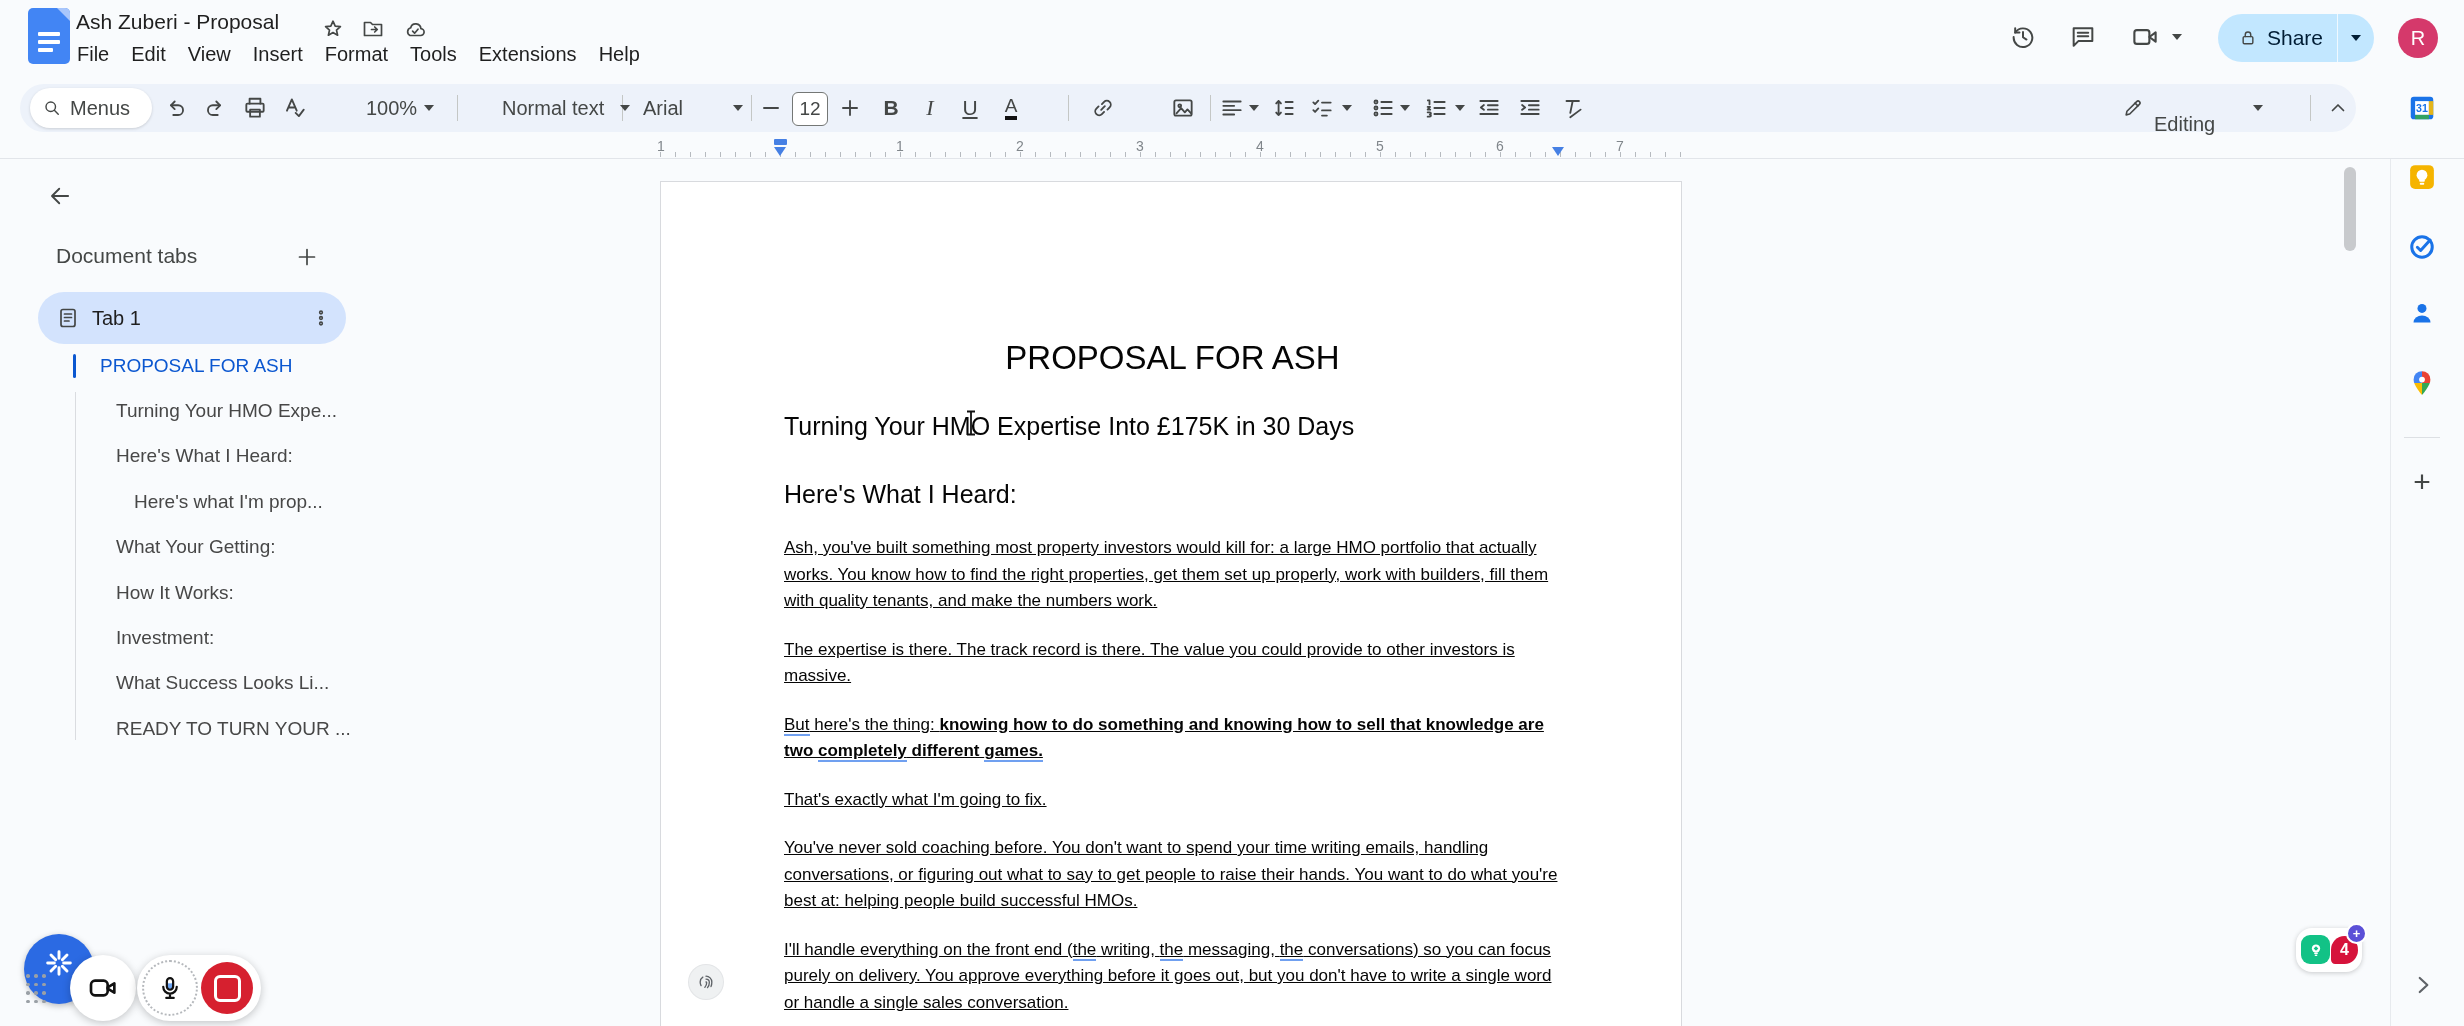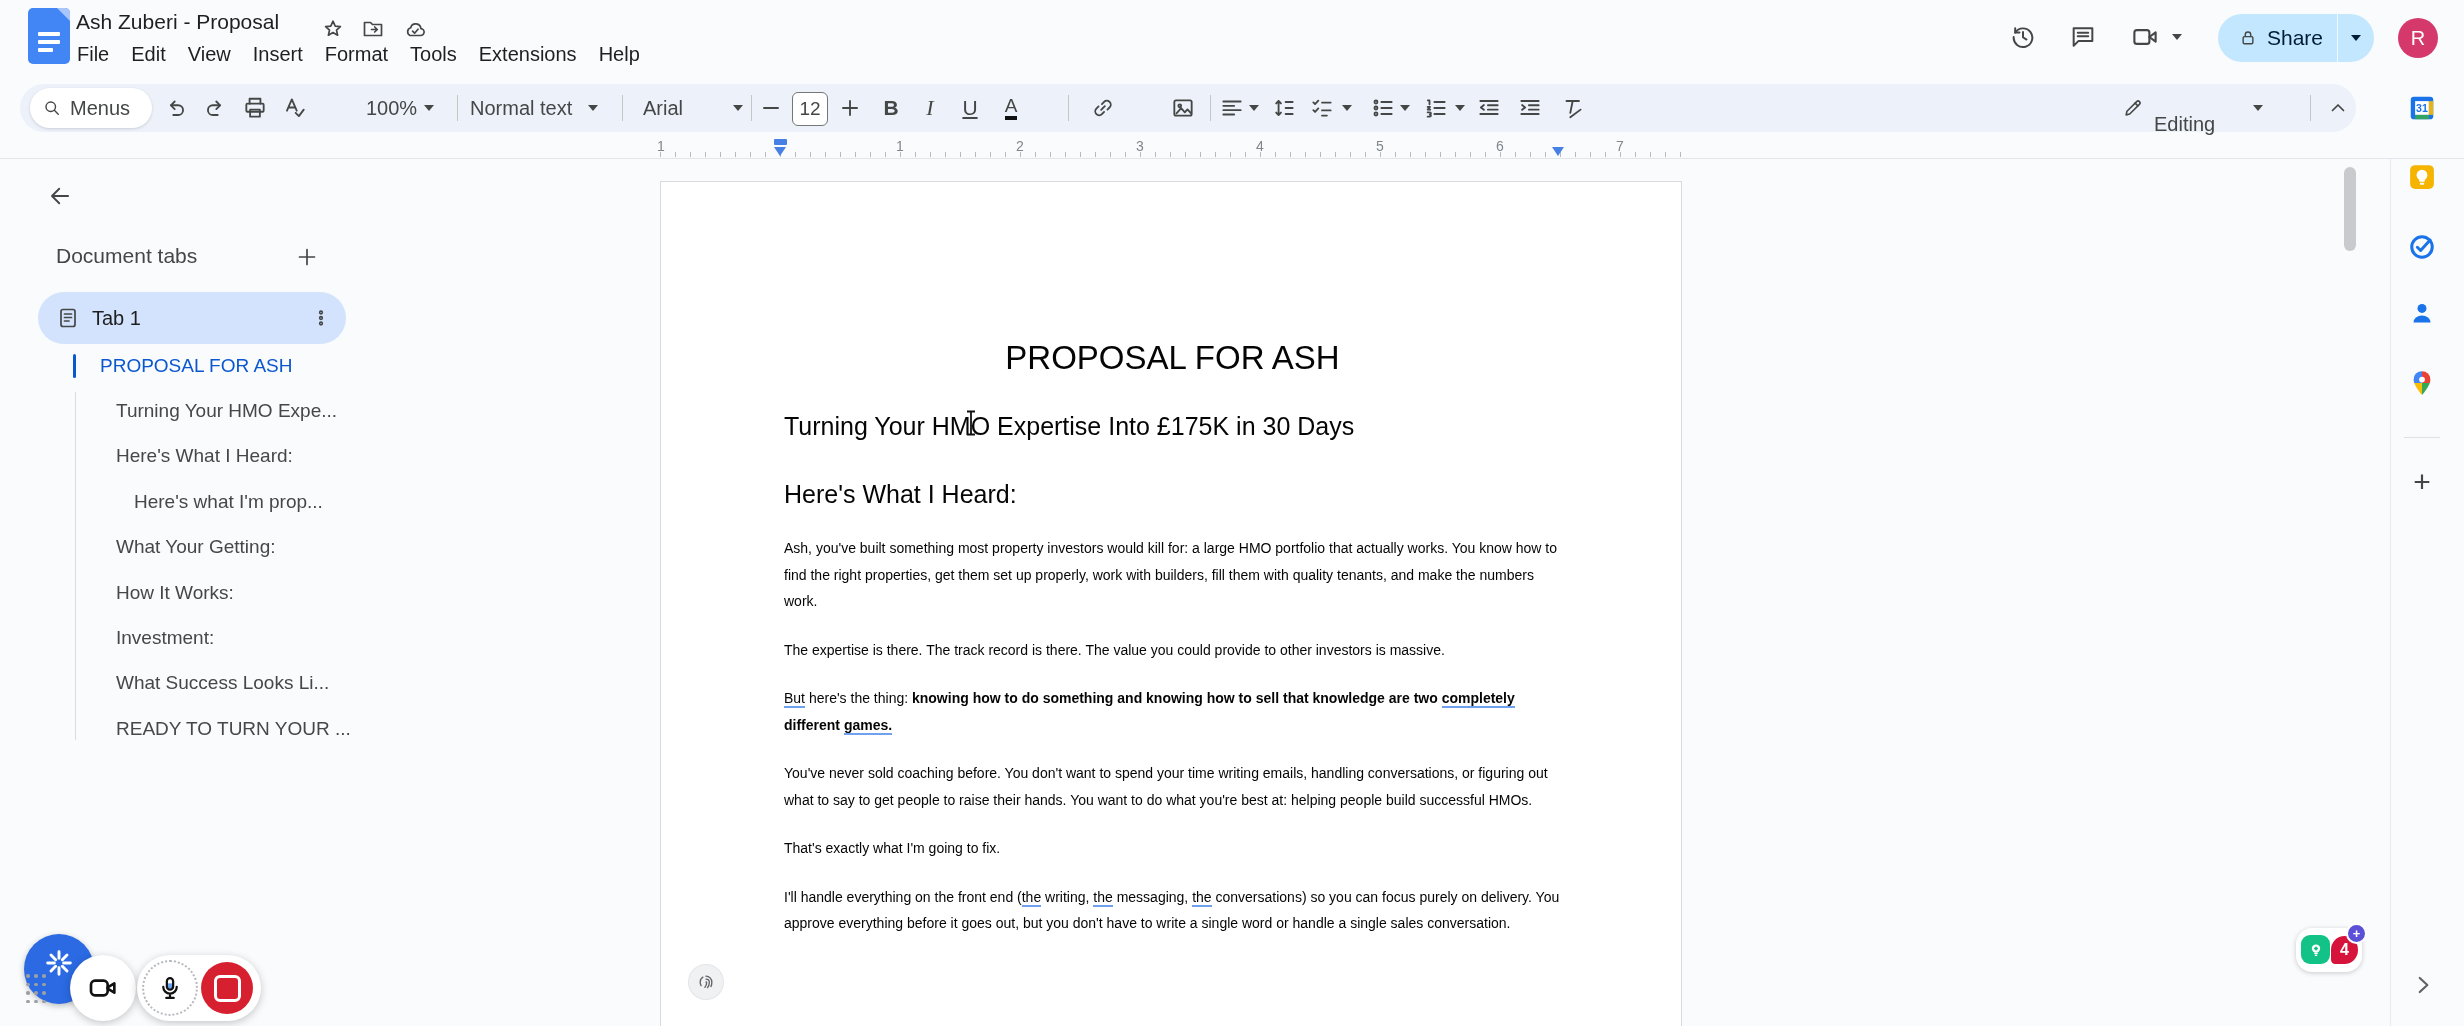--- a/index.html
+++ b/index.html
@@ -66,21 +66,21 @@
   #outline .oitem.active{color:#0b57d0;}
   #outline .abar{position:absolute;left:73px;width:3px;height:24px;background:#0b57d0;border-radius:2px;}
   #oguide{left:75px;top:392px;width:1px;height:348px;background:#dadce0;}
 
   
   #page{left:660px;top:181px;width:1022px;height:845px;background:#fff;border:1px solid #d8dade;border-bottom:none;box-sizing:border-box;}
   #content{position:absolute;left:123px;top:155px;width:777px;color:#050505;}
   .doc-title-line{font-size:33px;line-height:42px;text-align:center;font-weight:400;}
   .doc-subtitle{margin-top:30px;font-size:25px;line-height:34px;font-weight:400;}
   .doc-heading{margin-top:34px;font-size:25px;line-height:34px;font-weight:400;}
-  .para{margin-top:22px;font-size:14px;line-height:26.5px;}
+  .para{margin-top:22px;font-size:17px;line-height:26.5px;text-decoration:underline;}
   .para:first-of-type{margin-top:24px;}
   .para .b{font-weight:700;}
   .para .sug{border-bottom:2.5px solid var(--sug,#70a0f0);}
   #ibeam{left:304px;top:228px;width:12px;height:26px;}
   #proofread{left:28px;top:783px;width:34px;height:34px;border-radius:50%;background:#eff1f2;display:flex;align-items:center;justify-content:center;box-shadow:0 0 0 1px #e3e5e7;}
 
   
   .rail-ic{left:2406px;width:32px;height:32px;display:flex;align-items:center;justify-content:center;}
   #rail-div{left:2404px;top:437px;width:36px;height:1px;background:#dde0e4;}
   #scroll-thumb{left:2344px;top:167px;width:12px;height:84px;background:#c8cacd;border-radius:6px;}
@@ -220,21 +220,21 @@
           <svg class="ic" width="26" height="26" viewBox="0 0 24 24">
             <path d="M5.5 14.5L10 4l4.5 10.5M7 11.5h6"></path>
             <path d="M13.5 16.5l3 3 4.5-6"></path>
           </svg>
         </button>
         <button class="abs tbtn" style="left: 295px; border: none; background: transparent; padding: 0px;"></button>
         <div class="abs tlabel" style="left: 340px; width: 80px;">
           <span>100%</span>
           <span class="caret"></span>
         </div>
-        <div class="abs tlabel" style="left: 444px; width: 140px;">
+        <div class="abs tlabel" style="left: 476px; width: 140px;">
           <span>Normal text</span>
           <span class="caret"></span>
         </div>
         <div class="abs tlabel" style="left: 617px; width: 112px;">
           <span>Arial</span>
           <span class="caret"></span>
         </div>
         <button class="abs tbtn" style="left: 733px; border: none; background: transparent; padding: 0px;">
           <svg class="ic" width="26" height="26" viewBox="0 0 24 24">
             <path d="M5.5 12h13"></path>
@@ -476,22 +476,22 @@
 
   <div class="abs" id="page">
     <div id="content">
       <div class="doc-title-line">PROPOSAL FOR ASH</div>
       <div class="doc-subtitle">Turning Your HMO Expertise Into £175K in 30 Days</div>
       <div class="doc-heading">Here's What I Heard:</div>
       <div id="paras">
           <div class="para"><span>Ash, you've built something most property investors would kill for: a large HMO portfolio that actually works. You know how to find the right properties, get them set up properly, work with builders, fill them with quality tenants, and make the numbers work.</span></div>
           <div class="para"><span>The expertise is there. The track record is there. The value you could provide to other investors is massive.</span></div>
           <div class="para"><span class="sug">But</span><span> here's the thing: </span><span class="b">knowing how to do something and knowing how to sell that knowledge are two </span><span class="b sug">completely</span><span class="b"> different </span><span class="b sug">games.</span></div>
+          <div class="para"><span>That's exactly what I'm going to fix.</span></div>
           <div class="para"><span>You've never sold coaching before. You don't want to spend your time writing emails, handling conversations, or figuring out what to say to get people to raise their hands. You want to do what you're best at: helping people build successful HMOs.</span></div>
-          <div class="para"><span>That's exactly what I'm going to fix.</span></div>
           <div class="para"><span>I'll handle everything on the front end (</span><span class="sug">the</span><span> writing, </span><span class="sug">the</span><span> messaging, </span><span class="sug">the</span><span> conversations) so you can focus purely on delivery. You approve everything before it goes out, but you don't have to write a single word or handle a single sales conversation.</span></div>
         </div>
     </div>
     <div class="abs" id="ibeam">
       <svg width="12" height="26" viewBox="0 0 12 26">
           <path d="M2 1.5 H10 M2 24.5 H10 M6 1.5 V24.5" stroke="#111" stroke-width="1.8" fill="none"></path>
         </svg>
     </div>
     <div class="abs" id="proofread">
       <svg width="20" height="20" viewBox="0 0 24 24">

